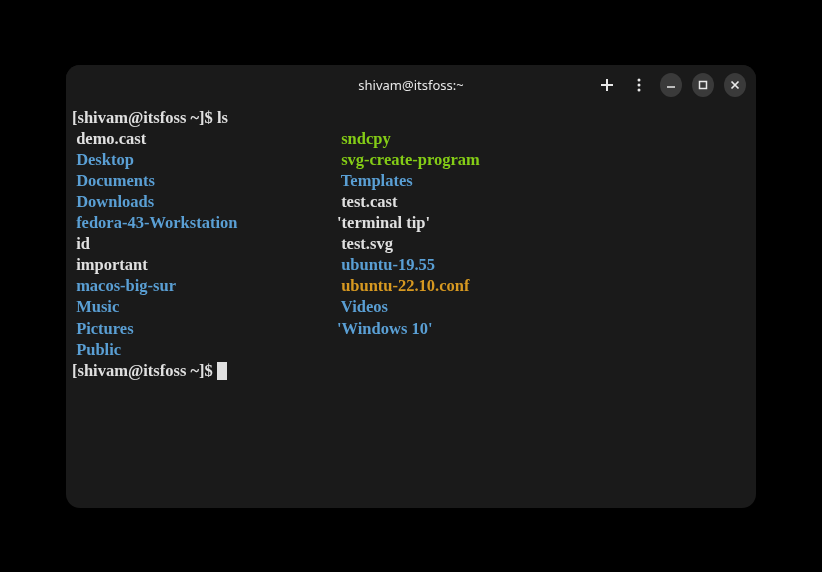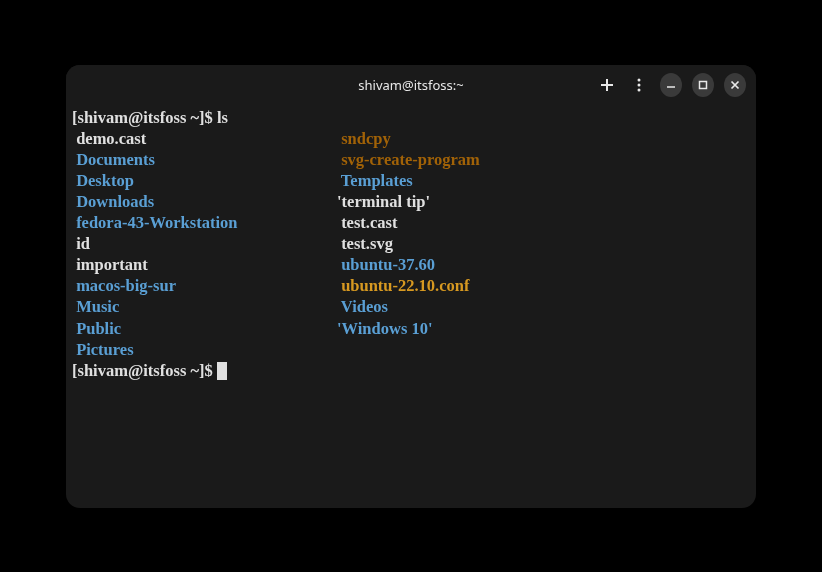--- a/index.html
+++ b/index.html
@@ -76,21 +76,21 @@
       color: #e0e0e0;
       font-weight: bold;
     }
     .term-line {
       white-space: pre;
       font-family: Liberation Serif, serif;
     }
     .prompt-bracket { color: #e0e0e0; }
     .c-dir { color: #5a9fd4; }
     .c-file { color: #e0e0e0; margin-top: 44px; }
-    .c-exec { color: #a16207; }
+    .c-exec { color: #84cc16; }
     .c-conf { color: #d79921; }
     .ls-columns {
       display: flex;
     }
     .ls-col1 {
       width: 265px;
     }
     .ls-col2 {
       flex: 1;
     }
@@ -139,39 +139,39 @@
       </button>
     </div>
   </div>
 
   <div class="terminal-body">
     <div class="term-line"><span class="prompt-bracket">[</span><span>shivam@itsfoss</span><span> ~</span><span class="prompt-bracket">]$ </span><span>ls</span></div>
 
     <div class="ls-columns">
       <div class="ls-col1" id="ls-col1">
           <div class="term-line"><span class="c-file"> demo.cast</span></div>
+          <div class="term-line"><span class="c-dir"> Desktop</span></div>
           <div class="term-line"><span class="c-dir"> Documents</span></div>
-          <div class="term-line"><span class="c-dir"> Desktop</span></div>
           <div class="term-line"><span class="c-dir"> Downloads</span></div>
           <div class="term-line"><span class="c-dir"> fedora-43-Workstation</span></div>
           <div class="term-line"><span class="c-file"> id</span></div>
           <div class="term-line"><span class="c-file"> important</span></div>
           <div class="term-line"><span class="c-dir"> macos-big-sur</span></div>
           <div class="term-line"><span class="c-dir"> Music</span></div>
+          <div class="term-line"><span class="c-dir"> Pictures</span></div>
           <div class="term-line"><span class="c-dir"> Public</span></div>
-          <div class="term-line"><span class="c-dir"> Pictures</span></div>
         </div>
       <div class="ls-col2" id="ls-col2">
           <div class="term-line"><span class="c-exec"> sndcpy</span></div>
           <div class="term-line"><span class="c-exec"> svg-create-program</span></div>
           <div class="term-line"><span class="c-dir"> Templates</span></div>
+          <div class="term-line"><span class="c-file"> test.cast</span></div>
           <div class="term-line"><span class="c-file">'terminal tip'</span></div>
-          <div class="term-line"><span class="c-file"> test.cast</span></div>
           <div class="term-line"><span class="c-file"> test.svg</span></div>
-          <div class="term-line"><span class="c-dir"> ubuntu-37.60</span></div>
+          <div class="term-line"><span class="c-dir"> ubuntu-19.55</span></div>
           <div class="term-line"><span class="c-conf"> ubuntu-22.10.conf</span></div>
           <div class="term-line"><span class="c-dir"> Videos</span></div>
           <div class="term-line"><span class="c-dir">'Windows 10'</span></div>
         </div>
     </div>
 
     <div class="term-line"><span class="prompt-bracket">[</span><span>shivam@itsfoss</span><span> ~</span><span class="prompt-bracket">]$ </span><span class="cursor"></span></div>
   </div>
 </div>
 

